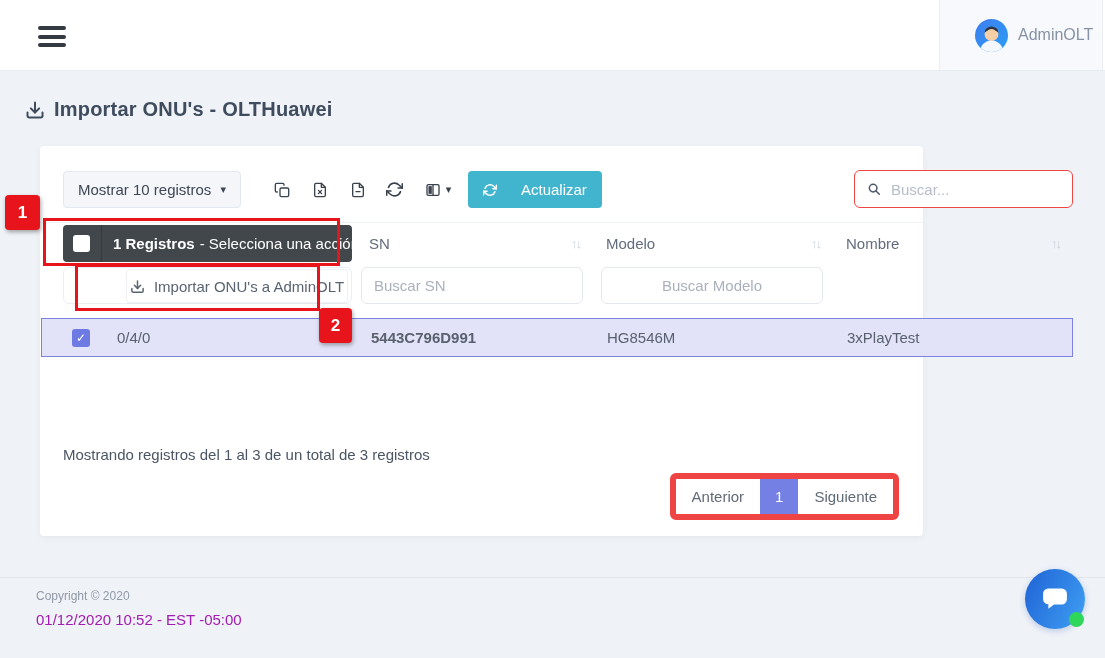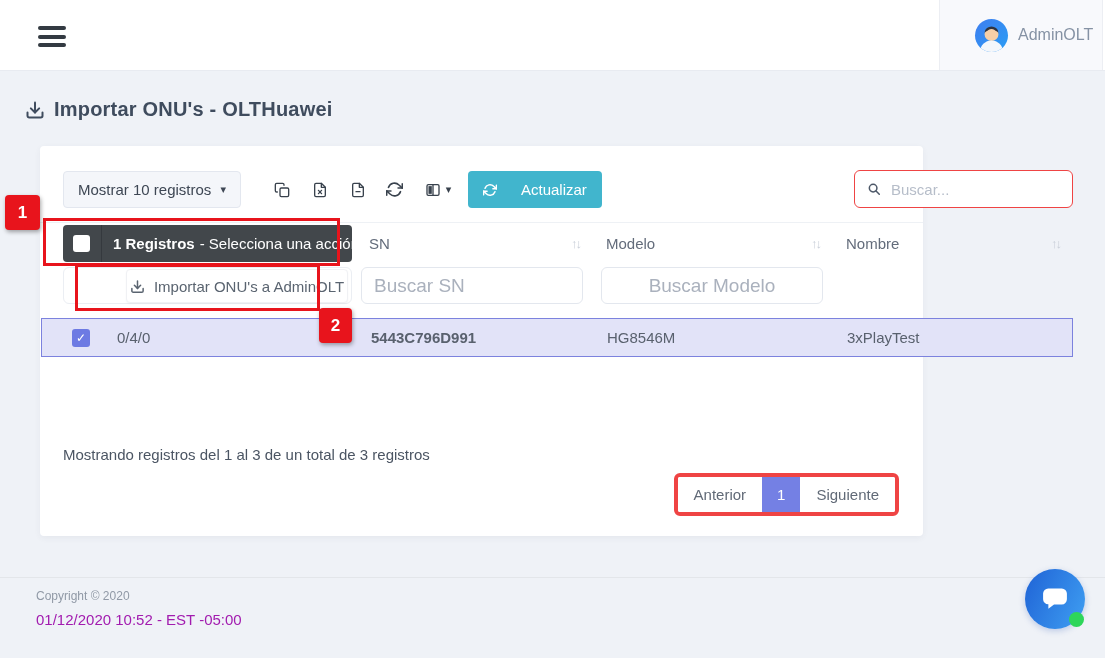--- a/index.html
+++ b/index.html
@@ -43,33 +43,33 @@
   .actionbar .caret { margin-left:8px; }
 
   .th { position:absolute; top:79px; height:37px; display:flex; align-items:center; color:#636c7b; font-size:15px; cursor:pointer; }
   .th-sn { left:329px; } .th-modelo { left:566px; } .th-nombre { left:806px; }
   .sort { position:absolute; top:79px; height:37px; display:flex; align-items:center; color:#c9cfd9; font-size:13px; letter-spacing:-2px; }
   .sort-sn { left:531px; } .sort-modelo { left:771px; } .sort-nombre { left:1011px; }
 
   
   .ghost-input { position:absolute; left:23px; top:121px; width:289px; height:37px; border:1px solid #ebeef3; border-radius:6px; background:#fff; }
   .btn-import { position:absolute; left:86px; top:123px; width:222px; height:34px; background:#fff; border:1px solid #f0f1f4; border-radius:4px; display:flex; align-items:center; justify-content:center; gap:9px; color:#5a6470; font-size:15px; cursor:pointer; font-family:inherit; box-shadow:0 1px 2px rgba(0,0,0,.04); }
-  .filter { position:absolute; top:121px; width:222px; height:37px; border:1px solid #e3e7ee; border-radius:6px; padding:0 12px; font-size:19px; color:#4a5568; outline:none; font-family:inherit; background:#fff; }
+  .filter { position:absolute; top:121px; width:222px; height:37px; border:1px solid #e3e7ee; border-radius:6px; padding:0 12px; font-size:15px; color:#4a5568; outline:none; font-family:inherit; background:#fff; }
   .filter::placeholder { color:#aab1bd; }
   .f-sn { left:321px; } .f-modelo { left:561px;text-align:center; } .f-nombre { left:801px; }
 
   
   .row { position:absolute; left:1px; top:172px; width:1032px; height:39px; background:#e2e3f8; border:1px solid #7c82de; color:#59616e; }
   .row .cb { position:absolute; left:30px; top:10px; width:18px; height:18px; background:#6d7ae3; border-radius:3px; color:#fff; font-size:12px; display:flex; align-items:center; justify-content:center; cursor:pointer; }
   .cell { position:absolute; top:0; height:37px; display:flex; align-items:center; }
   .cell-if { left:75px; } .cell-sn { left:329px;font-weight:bold; } .cell-mod { left:565px; } .cell-nom { left:805px; }
 
   
   .summary { position:absolute; left:23px; top:300px; color:#4b5563; }
-  .pager { position:absolute; right:24px; top:327px; display:flex; border:4px solid #ef4444; border-radius:6px; overflow:hidden; background:#fff; }
+  .pager { position:absolute; right:24px; top:327px; display:flex; border:6px solid #ef4444; border-radius:6px; overflow:hidden; background:#fff; }
   .pager .pg { padding:9px 16px; color:#616a77; font-size:15px; cursor:pointer; background:#fff; border:none; font-family:inherit; }
   .pager .active { background:#7480e4; color:#fff; padding:9px 15px; }
 
   
   .badge { position:absolute; background:#e8141c; border-radius:4px; color:#fff; font-weight:bold; font-size:17px; display:flex; align-items:center; justify-content:center; box-shadow:1px 2px 4px rgba(0,0,0,.35); z-index:30; }
   .badge1 { left:5px; top:195px; width:35px; height:35px; }
   .badge2 { left:319px; top:308px; width:33px; height:35px; }
   .outline { position:absolute; border:3px solid #e8141c; z-index:25; pointer-events:none; }
   .outline1 { left:43px; top:218px; width:297px; height:48px; }
   .outline2 { left:75px; top:264px; width:245px; height:47px; }

